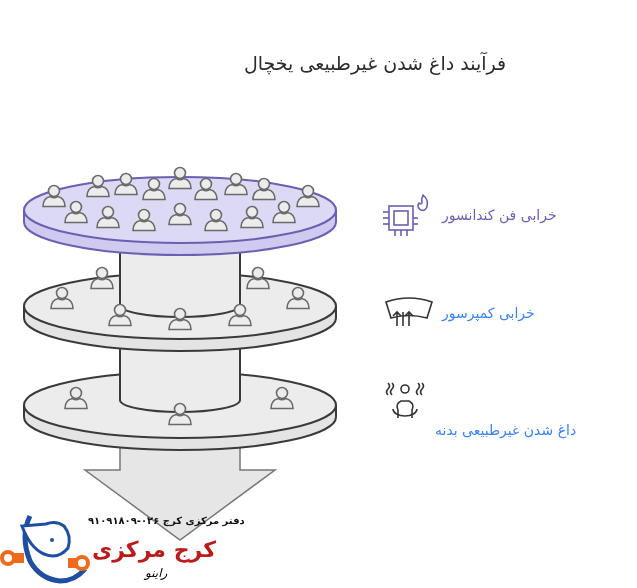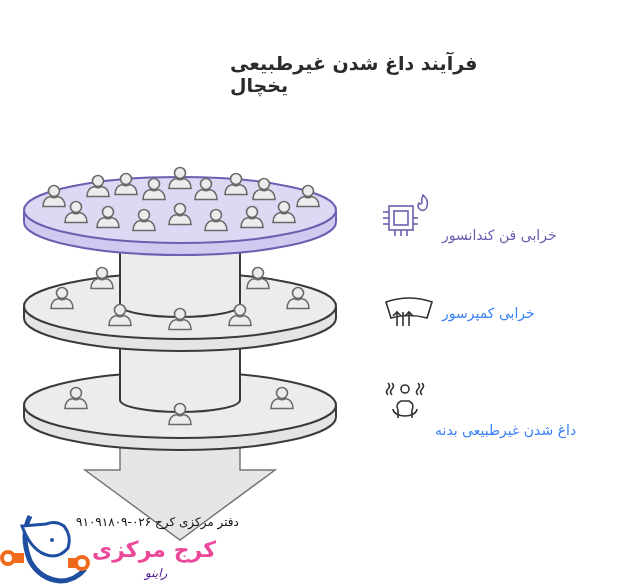--- a/index.html
+++ b/index.html
@@ -1,30 +1,30 @@
 <!DOCTYPE html>
 <html><head>
 <meta charset="utf-8">
 <style>
   html, body { margin:0; padding:0; background:#ffffff; }
   body { width:637px; height:588px; position:relative; overflow:hidden;
          font-family:"DejaVu Sans", sans-serif; }
-  .title { position:absolute; top:52px; left:230px; width:290px; text-align:left;
-           font-size:19px; font-weight:bold; color:#2b2b2b; direction:rtl; }
+  .title { position:absolute; top:52px; left:230px; width:290px; text-align:center;
+           font-size:19px; font-weight:normal; color:#2b2b2b; direction:rtl; }
   #diagram { position:absolute; left:0; top:0; }
   .label { position:absolute; direction:rtl; font-size:14px; color:#3b82f6; white-space:nowrap; }
-  .label.purple { color:#6b5fb0;margin-top:20px; }
-  .footer-phone { position:absolute; left:76px; top:515px; font-size:12px; font-weight:normal;
+  .label.purple { color:#6b5fb0; }
+  .footer-phone { position:absolute; left:88px; top:515px; font-size:10px; font-weight:bold;
                   color:#111; direction:rtl; white-space:nowrap; }
   .brand { position:absolute; left:92px; top:537px; font-size:22px; font-weight:bold;
            direction:rtl; white-space:nowrap; }
-  .brand .b1 { color:#ec4899; }
-  .brand .b2 { color:#ec4899; }
+  .brand .b1 { color:#b91c1c; }
+  .brand .b2 { color:#b91c1c; }
   .brand-sub { position:absolute; left:145px; top:566px; font-size:12px; font-style:italic;
-               color:#4c1d95; direction:rtl; }
+               color:#000000; direction:rtl; }
   .logo { position:absolute; left:0; top:508px; }
 </style>
 </head>
 <body>
 
 <div class="title">فرآیند داغ شدن غیرطبیعی یخچال</div>
 
 <svg id="diagram" width="637" height="588" viewBox="0 0 637 588">
   <defs>
     <g id="person">

